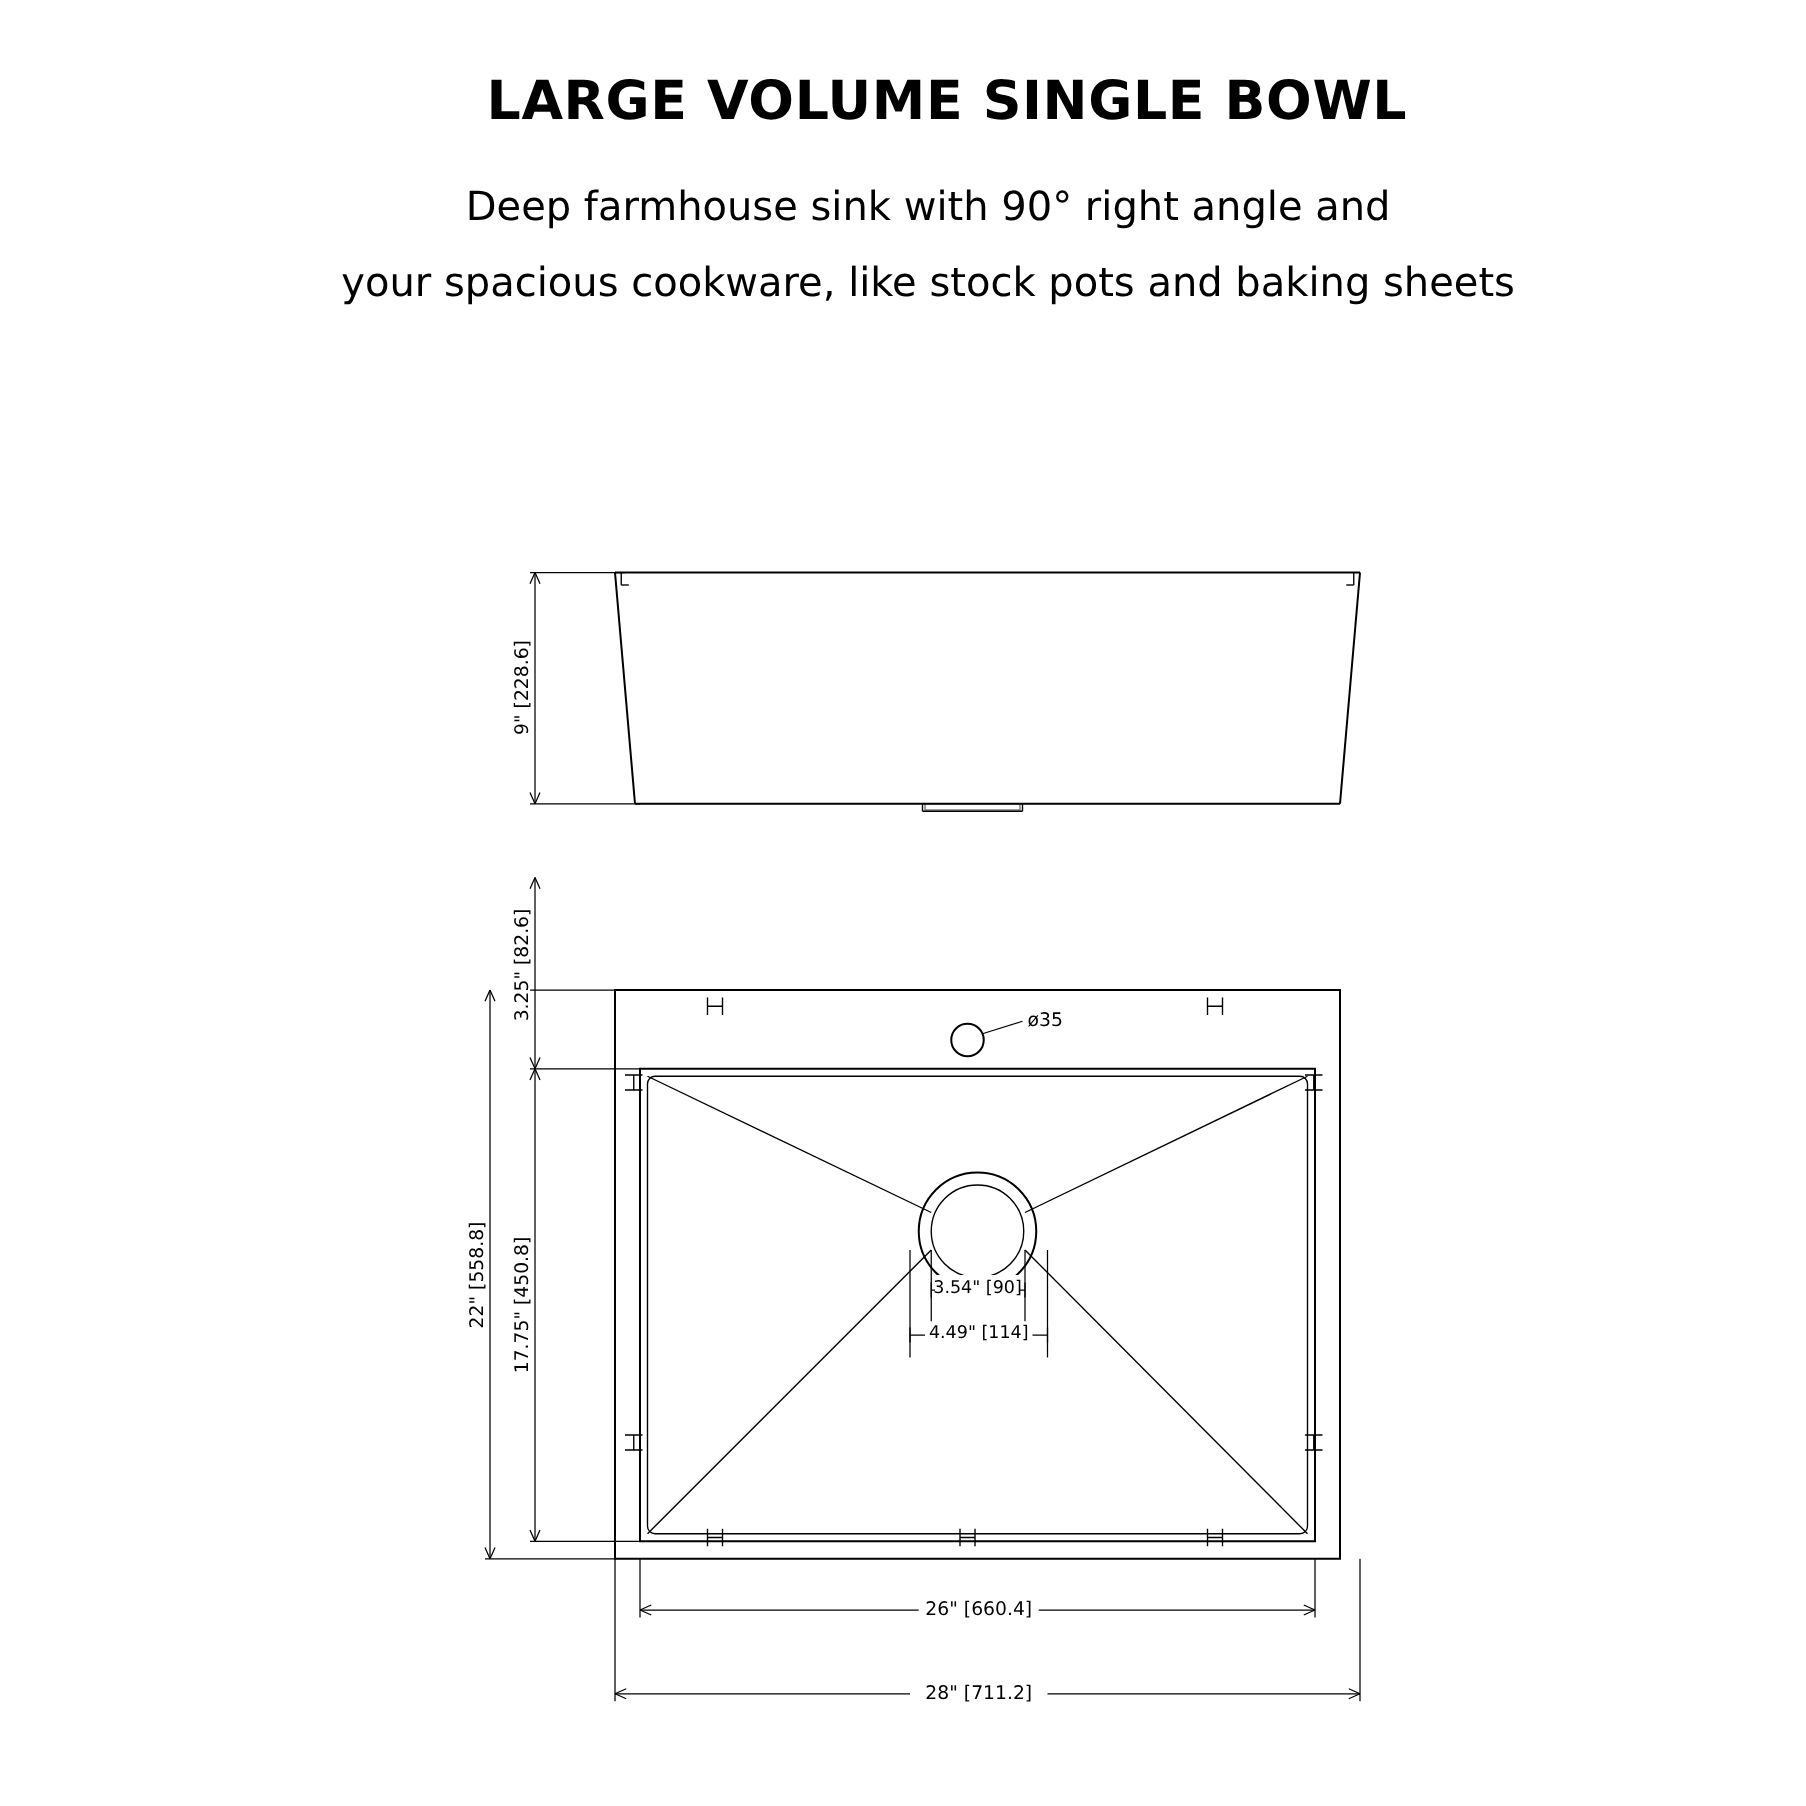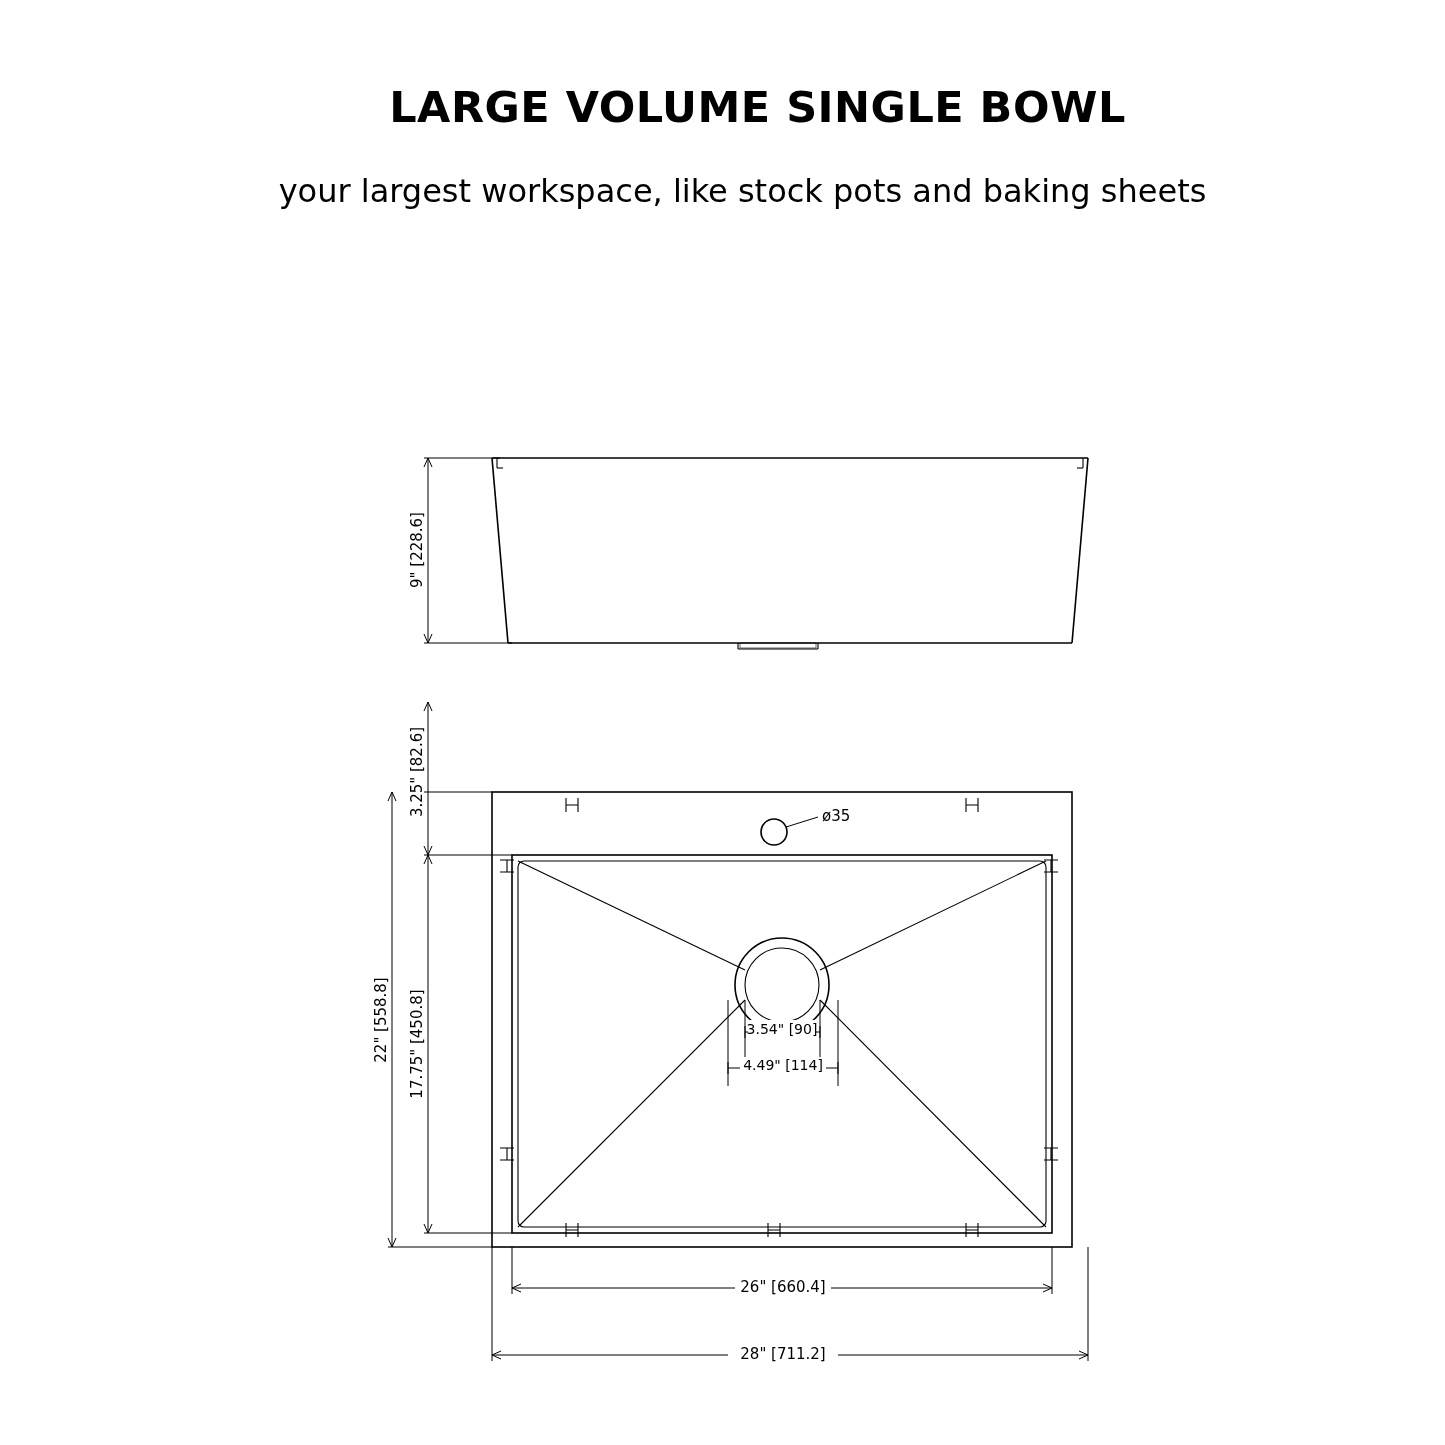--- a/index.html
+++ b/index.html
@@ -13,21 +13,21 @@
     font-family: "DejaVu Sans", sans-serif;
     color: #000000;
     position: relative;
     overflow: hidden;
   }
   .header {
     position: absolute;
     left: 0;
     top: 0;
     width: 1445px;
-    padding-top: 84px;
+    padding-top: 58px;
     text-align: center;
   }
   .title {
     font-family: "DejaVu Sans", sans-serif;
     font-weight: bold;
     font-size: 43px;
     letter-spacing: 0.5px;
     line-height: 1.1;
     margin: 0 0 30px 0;
     padding-left: 70px;
@@ -63,21 +63,22 @@
     font-size: 14px;
     fill: #000;
   }
 </style>
 </head>
 <body>
 
 <div class="header">
   <h1 class="title">LARGE VOLUME SINGLE BOWL</h1>
   <p class="subtitle">
-    <span>your largest workspace, like stock pots and baking sheets</span>
+    <span>Deep farmhouse sink with 90° right angle and</span>
+    <span>your spacious cookware, like stock pots and baking sheets</span>
   </p>
 </div>
 
 <div class="drawing">
 <svg width="1445" height="1045" viewBox="0 0 1445 1045" xmlns="http://www.w3.org/2000/svg">
 
   <g>
 
     <line class="ln" x1="492" y1="58" x2="1088" y2="58"></line>
 

